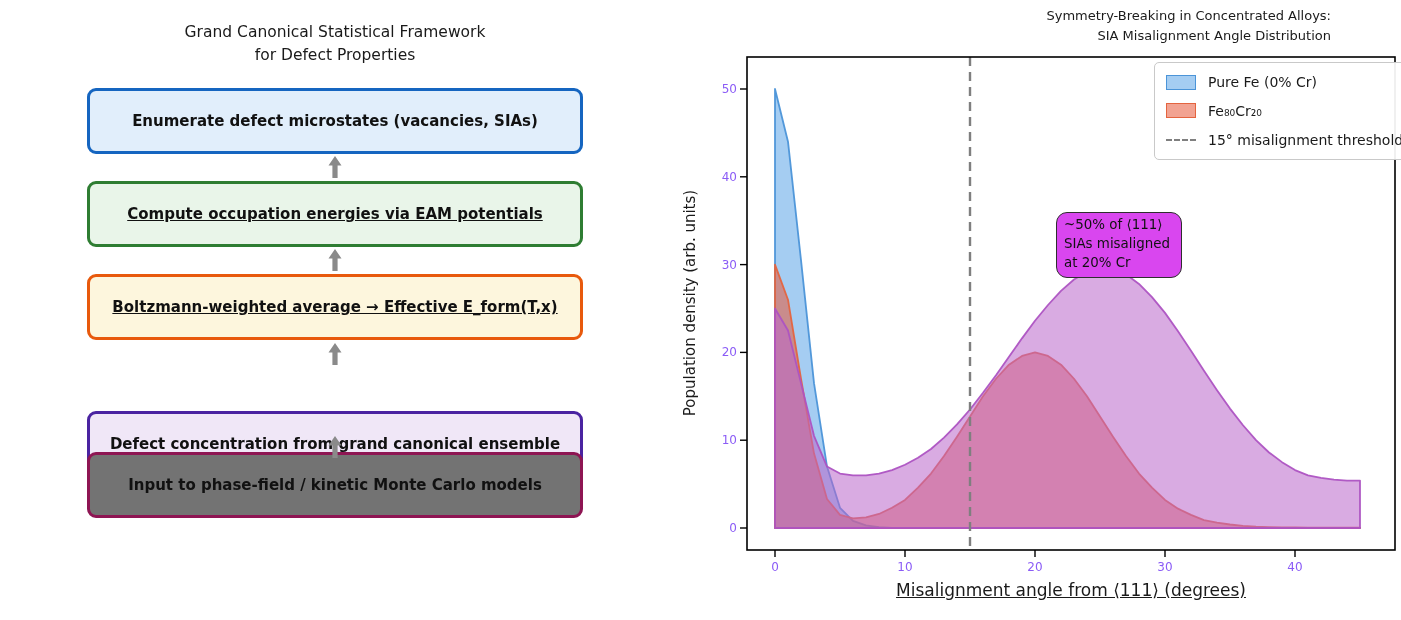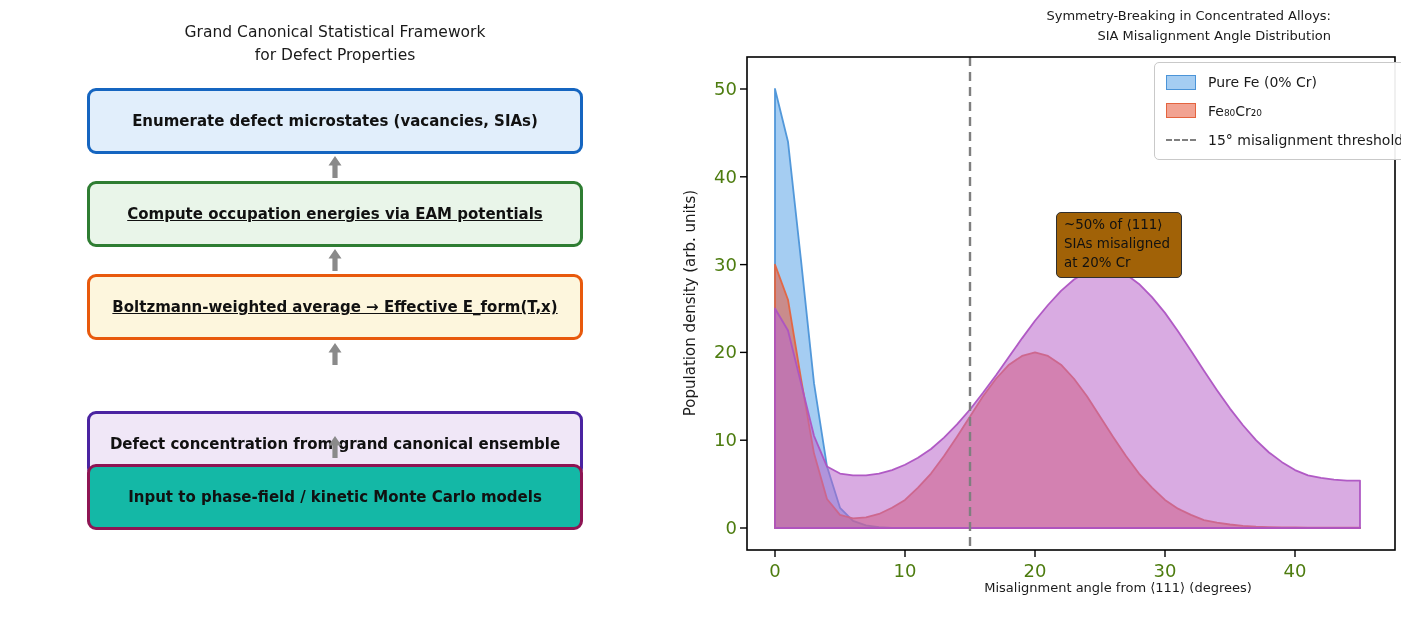--- a/index.html
+++ b/index.html
@@ -24,28 +24,28 @@
   }
   .flow-arrow{position:absolute;left:327px;width:16px;height:22px}
 
   
   #chart-svg{left:0;top:0;width:1401px;height:620px}
   .chart-title{
     left:1071px;top:6px;transform:translateX(-50%);
     font-size:13px;line-height:1.5;text-align:right;width:520px;
   }
   .x-label{
-    left:1118px;top:580px;transform:translateX(-50%);
-    font-size:13px;white-space:nowrap;
+    left:1071px;top:580px;transform:translateX(-50%);
+    font-size:17px;white-space:nowrap;text-decoration:underline;
   }
   .y-label{
     left:690px;top:303px;transform:translate(-50%,-50%) rotate(-90deg);
     font-size:15px;white-space:nowrap;
   }
-  .tick-label{position:absolute;font-size:18px;color:#4d7c0f}
+  .tick-label{position:absolute;font-size:12px;color:#8b5cf6}
   .x-tick-label{width:44px;text-align:center;top:560px}
   .y-tick-label{width:46px;text-align:right;left:691px;height:20px;line-height:20px}
 
   .legend{
     left:1112px;top:62px;width:271px;height:98px;box-sizing:border-box;
     background:rgba(255,255,255,0.93);
     border:1px solid #c9c9c9;border-radius:5px;
     display:flex;flex-direction:column;justify-content:space-around;
     padding:5px 6px 5px 11px;
     margin-left:42px;
@@ -63,21 +63,21 @@
 </head>
 <body>
 
 <div class="abs flow-title pre">Grand Canonical Statistical Framework
 for Defect Properties</div>
 
 <div class="flow-box" style="top: 88px; background: rgb(225, 238, 251); border-color: rgb(21, 101, 192);">Enumerate defect microstates (vacancies, SIAs)</div>
 <div class="flow-box" style="top: 181px; background: rgb(233, 245, 233); border-color: rgb(46, 125, 50); text-decoration: underline;">Compute occupation energies via EAM potentials</div>
 <div class="flow-box" style="top: 274px; background: rgb(253, 246, 221); border-color: rgb(232, 89, 12); text-decoration: underline;">Boltzmann-weighted average → Effective E_form(T,x)</div>
 <div class="flow-box" style="top: 367px; background: rgb(240, 231, 247); border-color: rgb(74, 35, 161); margin-top: 44px;">Defect concentration from grand canonical ensemble</div>
-<div class="flow-box" style="top: 464px; background: #14b8a6; border-color: rgb(142, 21, 83);">Input to phase-field / kinetic Monte Carlo models</div>
+<div class="flow-box" style="top: 452px; background: #737373; border-color: rgb(142, 21, 83);">Input to phase-field / kinetic Monte Carlo models</div>
 
 <svg class="flow-arrow" style="top:156px" viewBox="0 0 16 22">
     <polygon class="arrow-shape" points="8,0 14.5,9.5 10.6,9.5 10.6,22 5.4,22 5.4,9.5 1.5,9.5" fill="#8a8a8a"></polygon>
   </svg>
 <svg class="flow-arrow" style="top:249px" viewBox="0 0 16 22">
     <polygon class="arrow-shape" points="8,0 14.5,9.5 10.6,9.5 10.6,22 5.4,22 5.4,9.5 1.5,9.5" fill="#8a8a8a"></polygon>
   </svg>
 <svg class="flow-arrow" style="top:343px" viewBox="0 0 16 22">
     <polygon class="arrow-shape" points="8,0 14.5,9.5 10.6,9.5 10.6,22 5.4,22 5.4,9.5 1.5,9.5" fill="#8a8a8a"></polygon>
   </svg>
@@ -130,15 +130,15 @@
   <div class="legend-row">
     <span class="swatch" style="background-color: rgba(231, 88, 56, 0.55); border-color: rgb(228, 100, 63);"></span>
     <span>Fe₈₀Cr₂₀</span>
   </div>
   <div class="legend-row">
     <span class="dash-swatch" id="dash-swatch" style="border-top-color: rgb(127, 127, 127);"></span>
     <span>15° misalignment threshold</span>
   </div>
 </div>
 
-<div class="abs annotation pre" id="annotation-box" style="background: #a16207; border-color: rgb(47, 47, 47);">~50% of ⟨111⟩
+<div class="abs annotation pre" id="annotation-box" style="background: #d946ef; border-color: rgb(47, 47, 47); border-radius: 11px;">~50% of ⟨111⟩
 SIAs misaligned
 at 20% Cr</div>
 
 </body></html>

